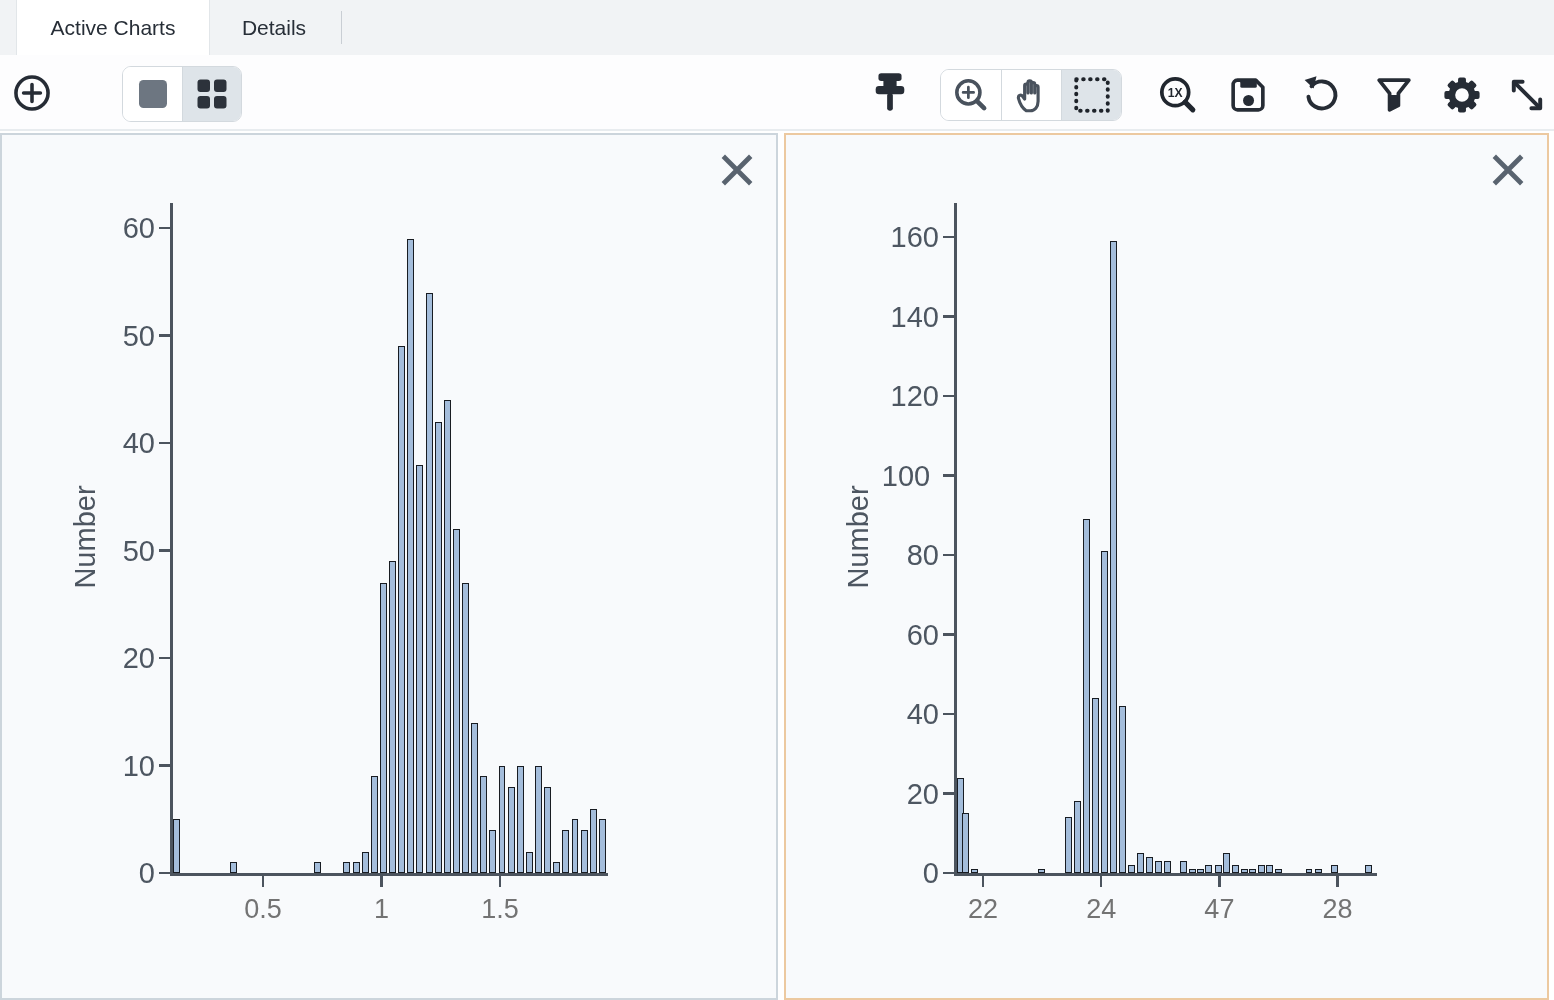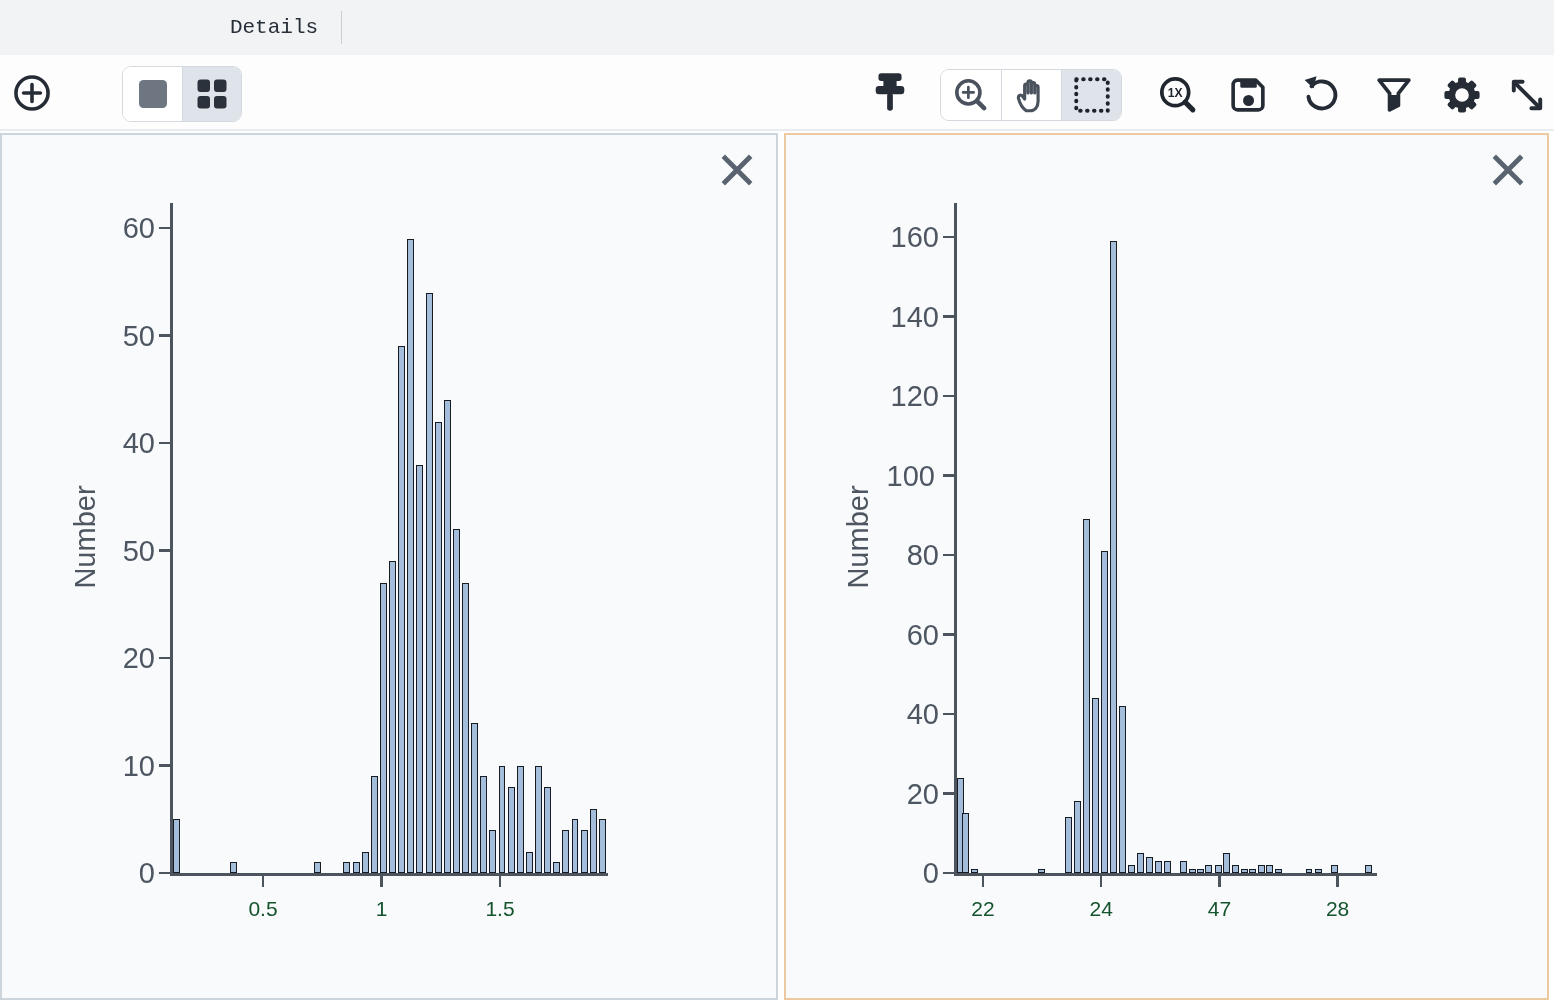--- a/index.html
+++ b/index.html
@@ -3,21 +3,21 @@
 <meta charset="utf-8">
 <style>
   html,body{margin:0;padding:0;background:#ffffff;font-family:"Liberation Sans",sans-serif;}
   #app{position:relative;width:1554px;height:1000px;overflow:hidden;background:#ffffff;}
 
   
   .tabbar{position:absolute;left:0;top:0;width:1554px;height:55px;background:#f1f3f5;}
   .tab{position:absolute;top:0;height:55px;display:flex;align-items:center;justify-content:center;
        font-size:21px;color:#272e37;cursor:pointer;}
   .tab-active{left:16px;width:192px;background:#ffffff;border-left:1px solid #e2e6e9;border-right:1px solid #e2e6e9;}
-  .tab-details{left:209px;width:130px;font-family:Liberation Mono, monospace;}
+  .tab-details{left:209px;width:130px;}
   .tabdiv{position:absolute;left:341px;top:11px;width:1px;height:33px;background:#c9ced4;}
 
   
   .toolbar{position:absolute;left:0;top:55px;width:1554px;height:76px;background:#fdfdfe;border-bottom:2px solid #e8ecef;box-sizing:border-box;}
   .tbtn{position:absolute;display:flex;align-items:center;justify-content:center;background:transparent;border:none;padding:0;cursor:pointer;text-decoration:underline;}
   .seg{position:absolute;display:flex;border:1.5px solid #d3d9de;border-radius:9px;overflow:hidden;background:#ffffff;}
   .seg .cell{width:59px;height:54px;display:flex;align-items:center;justify-content:center;border:none;background:#ffffff;padding:0;cursor:pointer;}
   .seg .cell + .cell{border-left:1.5px solid #d3d9de;}
   .seg .cell.on{background:#dee4e9;}
   .seg3 .cell{width:60px;height:50px;}
@@ -26,35 +26,38 @@
   
   .charts{position:absolute;left:0;top:133px;width:1554px;height:867px;background:#ffffff;}
   .panel{position:absolute;top:0;height:863px;background:#f8fafc;border:2px solid #ccd5dc;box-sizing:content-box;}
   .panel0{left:0px;width:774px;}
   .panel1{left:784px;width:761px;border-color:#ecc9a0;}
   .close-btn{position:absolute;top:18px;right:22px;width:34px;height:34px;background:transparent;border:none;padding:0;cursor:pointer;z-index:5;}
 
   .bar{position:absolute;background:#a4bddb;border:1.5px solid #181c22;box-sizing:border-box;}
   .ax{position:absolute;background:#4c545e;}
   .ytl{position:absolute;text-align:right;font-size:29px;color:#4d5661;height:34px;line-height:34px;}
-  .xtl{position:absolute;text-align:center;font-size:21px;color:#14532d;height:34px;line-height:34px;}
+  .xtl{position:absolute;text-align:center;font-size:27px;color:#737373;height:34px;line-height:34px;}
   .axis-title{position:absolute;font-size:29px;color:#4d5661;text-align:center;}
   .xlabel{top:813px;width:400px;}
   .xl0{left:187px;}
   .xl1{left:179px;}
   .ylabel{top:385px;width:160px;height:34px;line-height:34px;transform:rotate(-90deg);}
   .yl0{left:3px;}
   .yl1{left:-8px;}
 </style>
 </head>
 <body>
 
 <div id="app">
 
   <div class="tabbar">
+    <div class="tab tab-active">
+      <span>Active Charts</span>
+    </div>
     <div class="tab tab-details">
       <span>Details</span>
     </div>
     <div class="tabdiv"></div>
   </div>
 
   <div class="toolbar">
 
     <button class="tbtn" style="left:10px;top:16px;width:44px;height:44px;">
       <svg width="42" height="42" viewBox="-20 -20 40 40">
@@ -276,21 +279,21 @@
         <div class="ytl" style="left: 61px; top: 721px; width: 92px;">0</div>
         <div class="ax" style="left: 157px; top: 657.25px; width: 11px; height: 2.5px;"></div>
         <div class="ytl" style="left: 61px; top: 641.5px; width: 92px;">20</div>
         <div class="ax" style="left: 157px; top: 577.75px; width: 11px; height: 2.5px;"></div>
         <div class="ytl" style="left: 61px; top: 562px; width: 92px;">40</div>
         <div class="ax" style="left: 157px; top: 498.25px; width: 11px; height: 2.5px;"></div>
         <div class="ytl" style="left: 61px; top: 482.5px; width: 92px;">60</div>
         <div class="ax" style="left: 157px; top: 418.75px; width: 11px; height: 2.5px;"></div>
         <div class="ytl" style="left: 61px; top: 403px; width: 92px;">80</div>
         <div class="ax" style="left: 157px; top: 339.25px; width: 11px; height: 2.5px;"></div>
-        <div class="ytl" style="left: 57px; top: 323.5px; width: 92px;">100</div>
+        <div class="ytl" style="left: 74px; top: 323.5px; width: 92px; text-align: center;">100</div>
         <div class="ax" style="left: 157px; top: 259.75px; width: 11px; height: 2.5px;"></div>
         <div class="ytl" style="left: 61px; top: 244px; width: 92px;">120</div>
         <div class="ax" style="left: 157px; top: 180.25px; width: 11px; height: 2.5px;"></div>
         <div class="ytl" style="left: 61px; top: 164.5px; width: 92px;">140</div>
         <div class="ax" style="left: 157px; top: 100.75px; width: 11px; height: 2.5px;"></div>
         <div class="ytl" style="left: 61px; top: 85px; width: 92px;">160</div>
         <div class="ax" style="left: 195.75px; top: 741px; width: 2.5px; height: 11px;"></div>
         <div class="xtl" style="left: 147px; top: 757px; width: 100px;">22</div>
         <div class="ax" style="left: 313.95px; top: 741px; width: 2.5px; height: 11px;"></div>
         <div class="xtl" style="left: 265.2px; top: 757px; width: 100px;">24</div>

